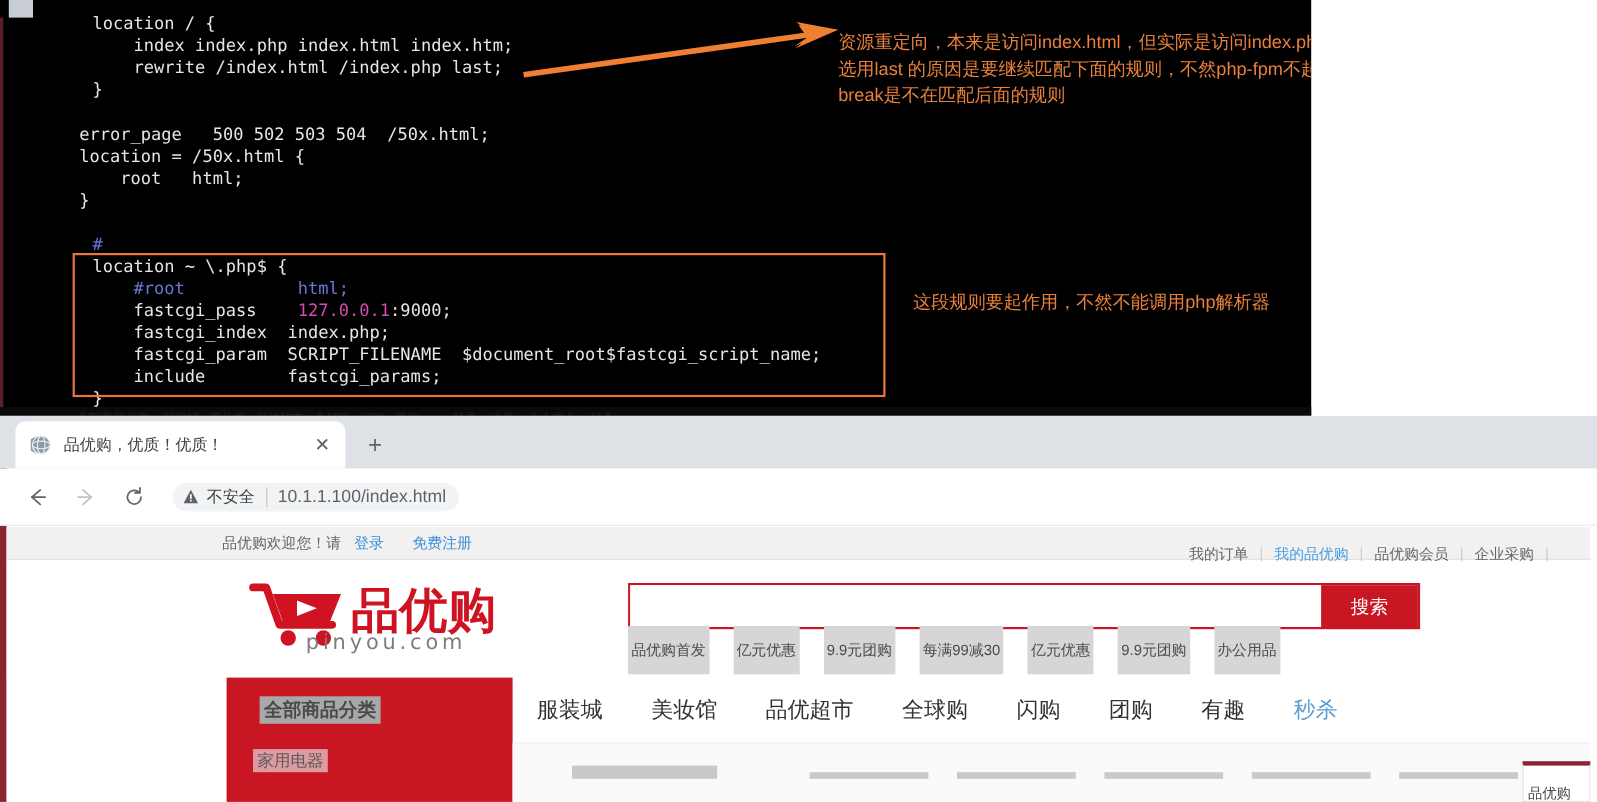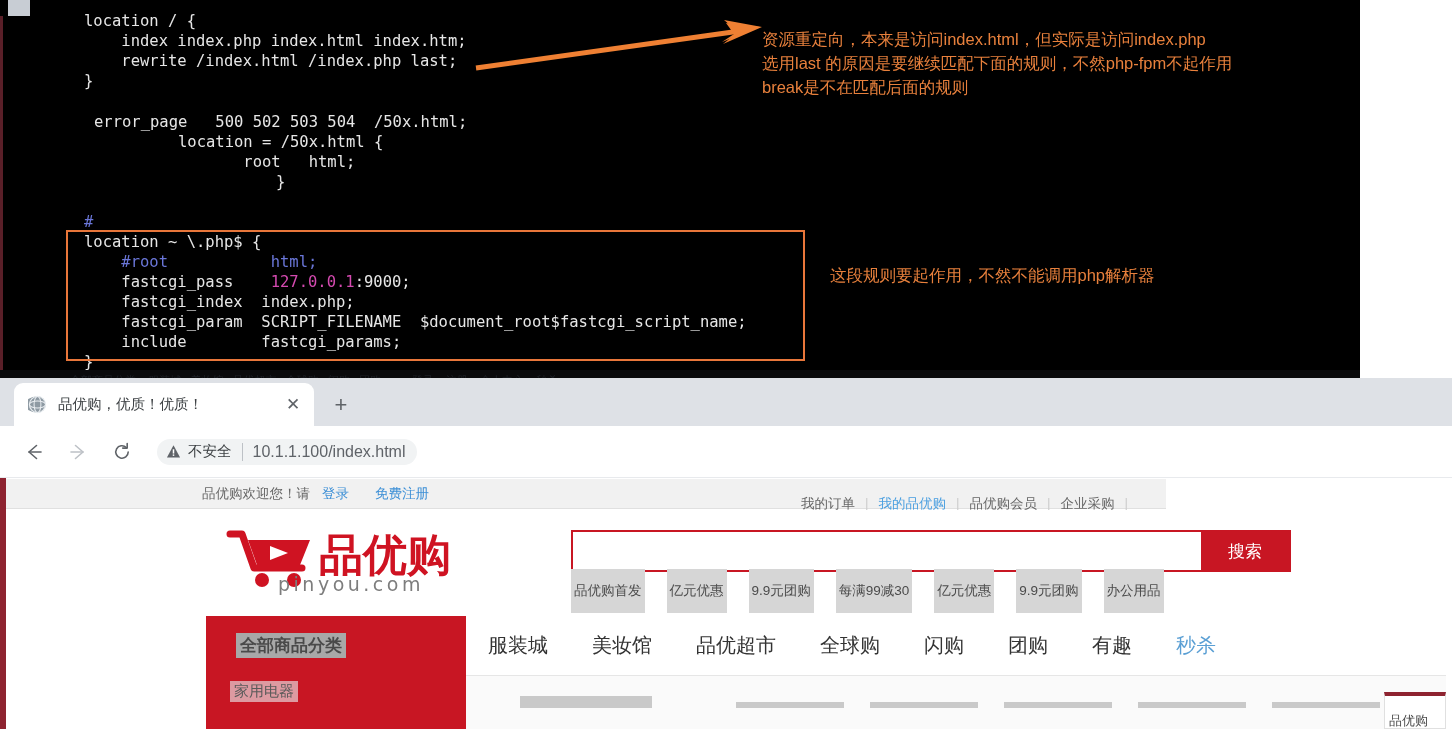--- a/index.html
+++ b/index.html
@@ -6,21 +6,21 @@
   html, body {
     width: 1452px; height: 729px;
     overflow: hidden;
     font-family: "Liberation Sans", "DejaVu Sans", sans-serif;
     background: #ffffff;
   }
 
   
   #terminal {
     position: absolute; left: 0; top: 0;
-    width: 1360px; height: 390px;
+    width: 1192px; height: 390px;
     background: #000000;
     overflow: hidden;
   }
   #term-winctl {
     position: absolute; left: 8px; top: 0px;
     width: 22px; height: 16px;
     background: #c8cdd4;
   }
   #term-leftstripe {
     position: absolute; left: 0px; top: 16px;
@@ -33,21 +33,21 @@
     font-size: 15.5px;
     line-height: 20px;
     color: #e6e6e6;
     white-space: pre;
     letter-spacing: 0px;
   }
   .code .cmt { color: #6a76d8; }
   .code .num { color: #d44ab0; }
 
   #codeblock-1 { left: 84px; top: 11px; }
-  #codeblock-2 { left: 94px; top: 112px; text-align: center; }
+  #codeblock-2 { left: 72px; top: 112px; }
   #codeblock-3 { left: 84px; top: 212px; }
 
   
   #php-box {
     position: absolute;
     left: 66px; top: 230px;
     width: 739px; height: 131px;
     border: 2px solid #e8763a;
     pointer-events: none;
   }
@@ -181,21 +181,21 @@
   #page {
     position: absolute; left: 6px; top: 101px;
     width: 1440px; height: 250px;
     background: #ffffff;
     overflow: hidden;
   }
 
   
   #shortcut {
     position: absolute; left: 0; top: 0;
-    width: 1160px; height: 30px;
+    width: 1440px; height: 30px;
     background: #f1f1f1;
     border-bottom: 1px solid #e0e0e0;
     font-size: 13.5px;
     color: #666666;
   }
   #sc-left {
     position: absolute; left: 196px; top: 0; height: 30px;
     display: flex; align-items: center; white-space: nowrap;
   }
   #sc-left .lnk { color: #3c8fd6; margin-left: 12px; }

